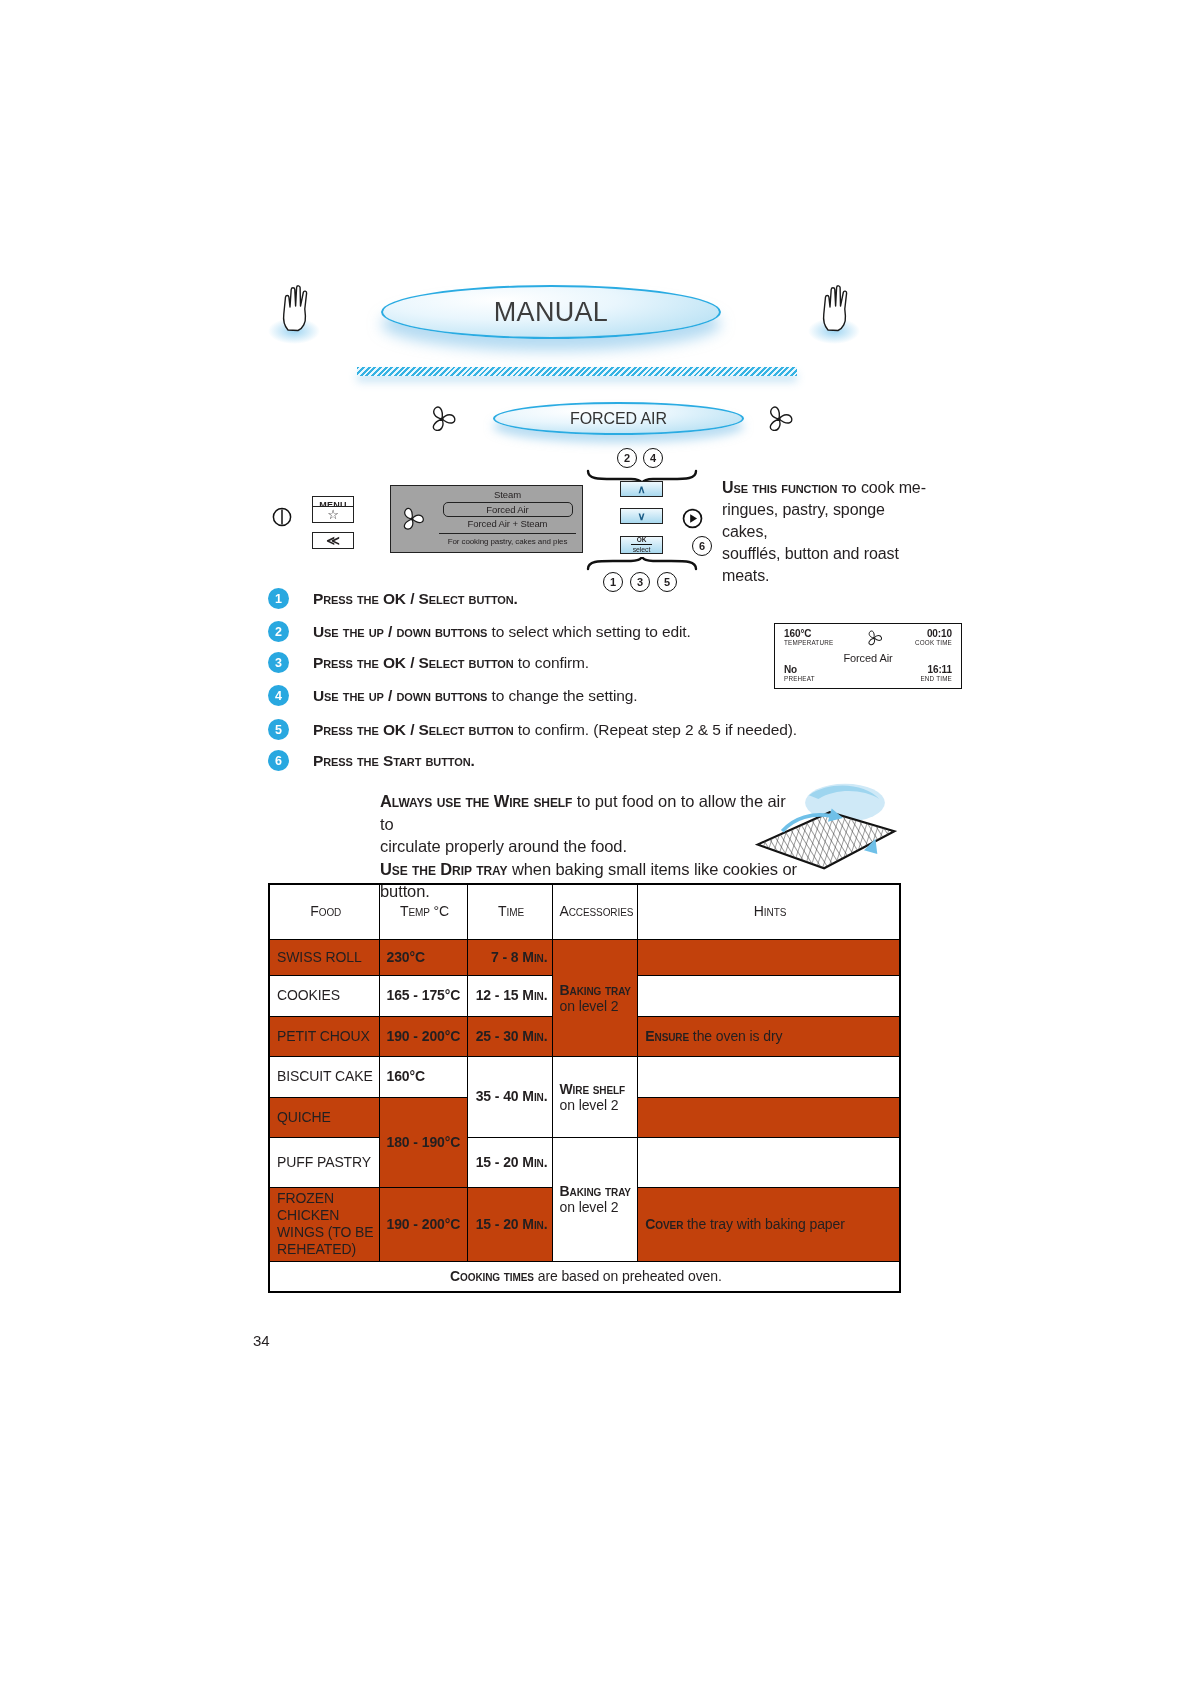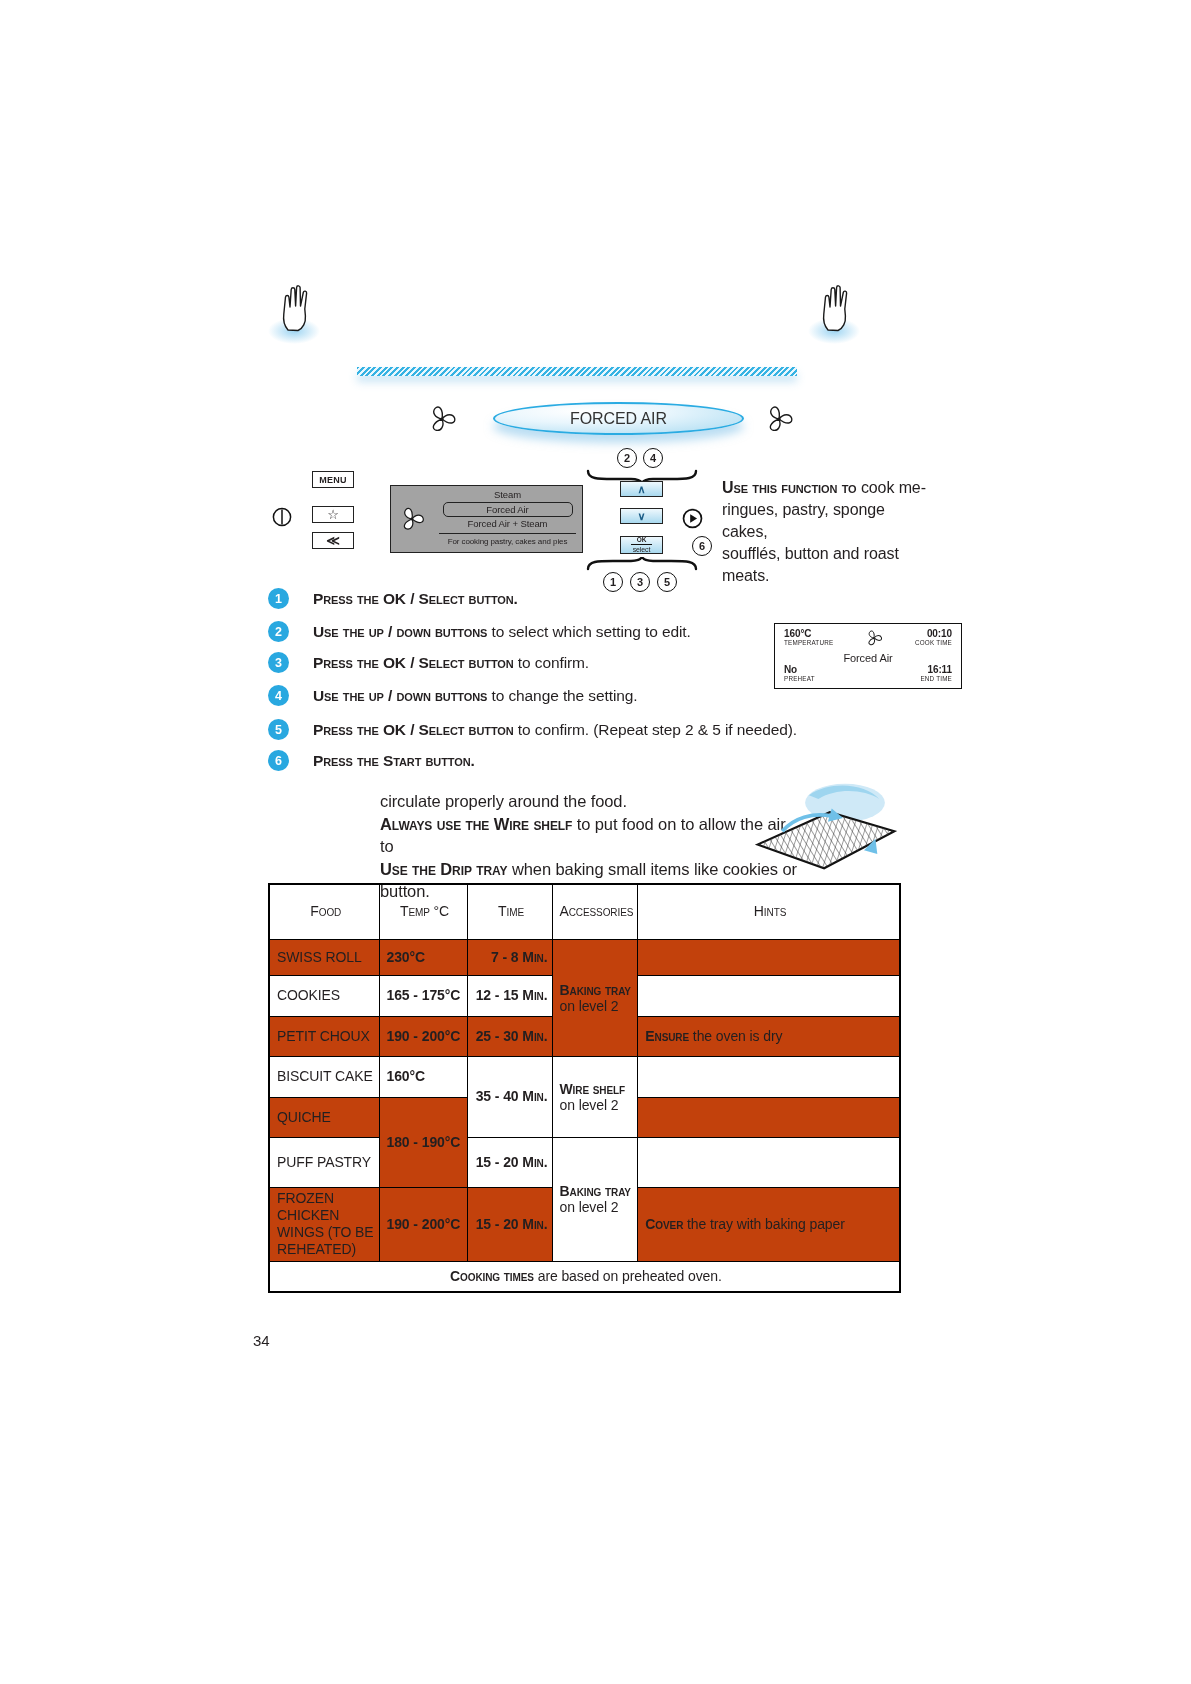--- a/index.html
+++ b/index.html
@@ -21,21 +21,21 @@
          background:repeating-linear-gradient(135deg,#35b2e3 0 2px,#eaf7fd 2px 4px);
          box-shadow:0 6px 8px rgba(140,200,235,.45);}
 
   .glow{position:absolute;border-radius:50%;
         background:radial-gradient(closest-side,rgba(140,205,240,.85),rgba(140,205,240,0));}
 
   
   .pbtn{position:absolute;box-sizing:border-box;border:1.4px solid #222;background:#fff;
         display:flex;align-items:center;justify-content:center;}
   .bluebtn{background:linear-gradient(180deg,#eef8fd 0%,#cfeaf7 45%,#a9d9ef 100%);}
-  .menu-btn{left:312px;top:471px;width:42px;height:17px;font-size:9px;font-weight:bold;letter-spacing:.3px;}
+  .menu-btn{left:312px;top:496px;width:42px;height:17px;font-size:9px;font-weight:bold;letter-spacing:.3px;}
   .star-btn{left:312px;top:506px;width:42px;height:17px;font-size:13px;}
   .back-btn{left:312px;top:532px;width:42px;height:17px;font-size:13px;font-weight:bold;}
   .up-btn{left:620px;top:481px;width:43px;height:16px;font-size:11px;font-weight:bold;color:#1b5c86;}
   .down-btn{left:620px;top:508px;width:43px;height:16px;font-size:11px;font-weight:bold;color:#1b5c86;}
   .ok-btn{left:620px;top:536px;width:43px;height:18px;flex-direction:column;line-height:1;padding:1px 0;}
   .ok-btn .ok-top{font-size:6.5px;font-weight:bold;border-bottom:1px solid #111;padding:0 6px 1px;}
   .ok-btn .ok-bot{font-size:7px;padding-top:1px;}
 
   .dispbox{left:390px;top:485px;width:193px;height:68px;border:1.5px solid #222;background:#a3a3a3;
            box-sizing:border-box;display:flex;}
@@ -92,20 +92,23 @@
 <body>
 
 <div class="page">
 
   <div class="glow" style="left:268px;top:318px;width:52px;height:26px;"></div>
   <div class="glow" style="left:808px;top:318px;width:52px;height:26px;"></div>
   <div class="abs handicon" style="left:278px;top:284px;">
     <svg width="36" height="48" viewBox="0 0 34 48">
         <path d="M9 46 C5.5 42 4 36 4.8 30 L6.5 13 C6.8 11 9.6 11 9.9 13 L11 23 L12.2 5.5 C12.4 3.2 15.6 3.2 15.8 5.5 L16.6 22 L17.6 3.5 C17.8 1.2 21 1.3 21.1 3.6 L21.5 22 L24.3 8.5 C24.8 6.3 27.9 6.9 27.6 9.1 L25.8 25 L26.4 32 C26.9 38.5 24 44.5 19 46.5 Z" fill="#fff" stroke="#1a1a1a" stroke-width="1.4" stroke-linejoin="round"></path>
       </svg>
+  </div>
+  <div class="abs oval manual-oval">
+    <span>MANUAL</span>
   </div>
   <div class="abs handicon" style="left:818px;top:284px;">
     <svg width="36" height="48" viewBox="0 0 34 48">
         <path d="M9 46 C5.5 42 4 36 4.8 30 L6.5 13 C6.8 11 9.6 11 9.9 13 L11 23 L12.2 5.5 C12.4 3.2 15.6 3.2 15.8 5.5 L16.6 22 L17.6 3.5 C17.8 1.2 21 1.3 21.1 3.6 L21.5 22 L24.3 8.5 C24.8 6.3 27.9 6.9 27.6 9.1 L25.8 25 L26.4 32 C26.9 38.5 24 44.5 19 46.5 Z" fill="#fff" stroke="#1a1a1a" stroke-width="1.4" stroke-linejoin="round"></path>
       </svg>
   </div>
 
   <div class="abs hatch"></div>
 
   <div class="abs fanicon" style="left:425px;top:402px;">
@@ -276,22 +279,22 @@
         <div class="slab">PREHEAT</div>
       </div>
       <div class="sright">
         <div class="sval">16:11</div>
         <div class="slab">END TIME</div>
       </div>
     </div>
   </div>
 
   <div class="abs shelf-note">
+    <div><span class="lead">Always use the Wire shelf</span><span> to put food on to allow the air to</span></div>
     <div>circulate properly around the food.</div>
-    <div><span class="lead">Always use the Wire shelf</span><span> to put food on to allow the air to</span></div>
     <div><span class="lead">Use the Drip tray</span><span> when baking small items like cookies or</span></div>
     <div>button.</div>
   </div>
 
   <div class="abs" style="left:750px;top:775px;">
     <svg width="152" height="102" viewBox="0 0 160 105">
       <defs>
         <pattern id="h1" width="6" height="6" patternUnits="userSpaceOnUse" patternTransform="rotate(18)">
             <line x1="0" y1="0" x2="0" y2="6" stroke="#3a3a3a" stroke-width="1"></line>
           </pattern>

